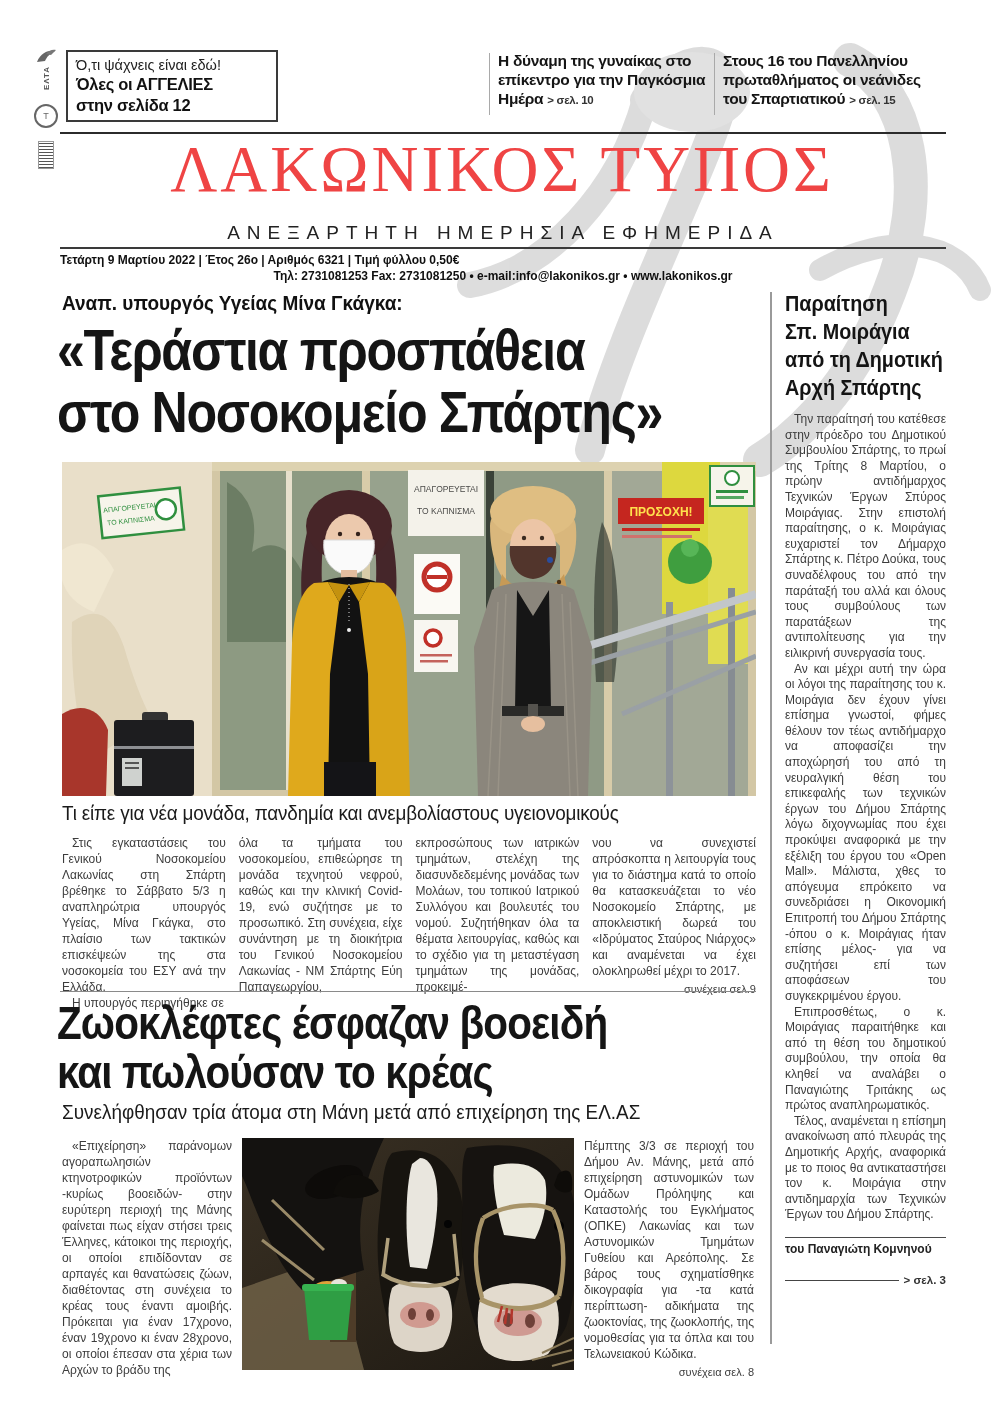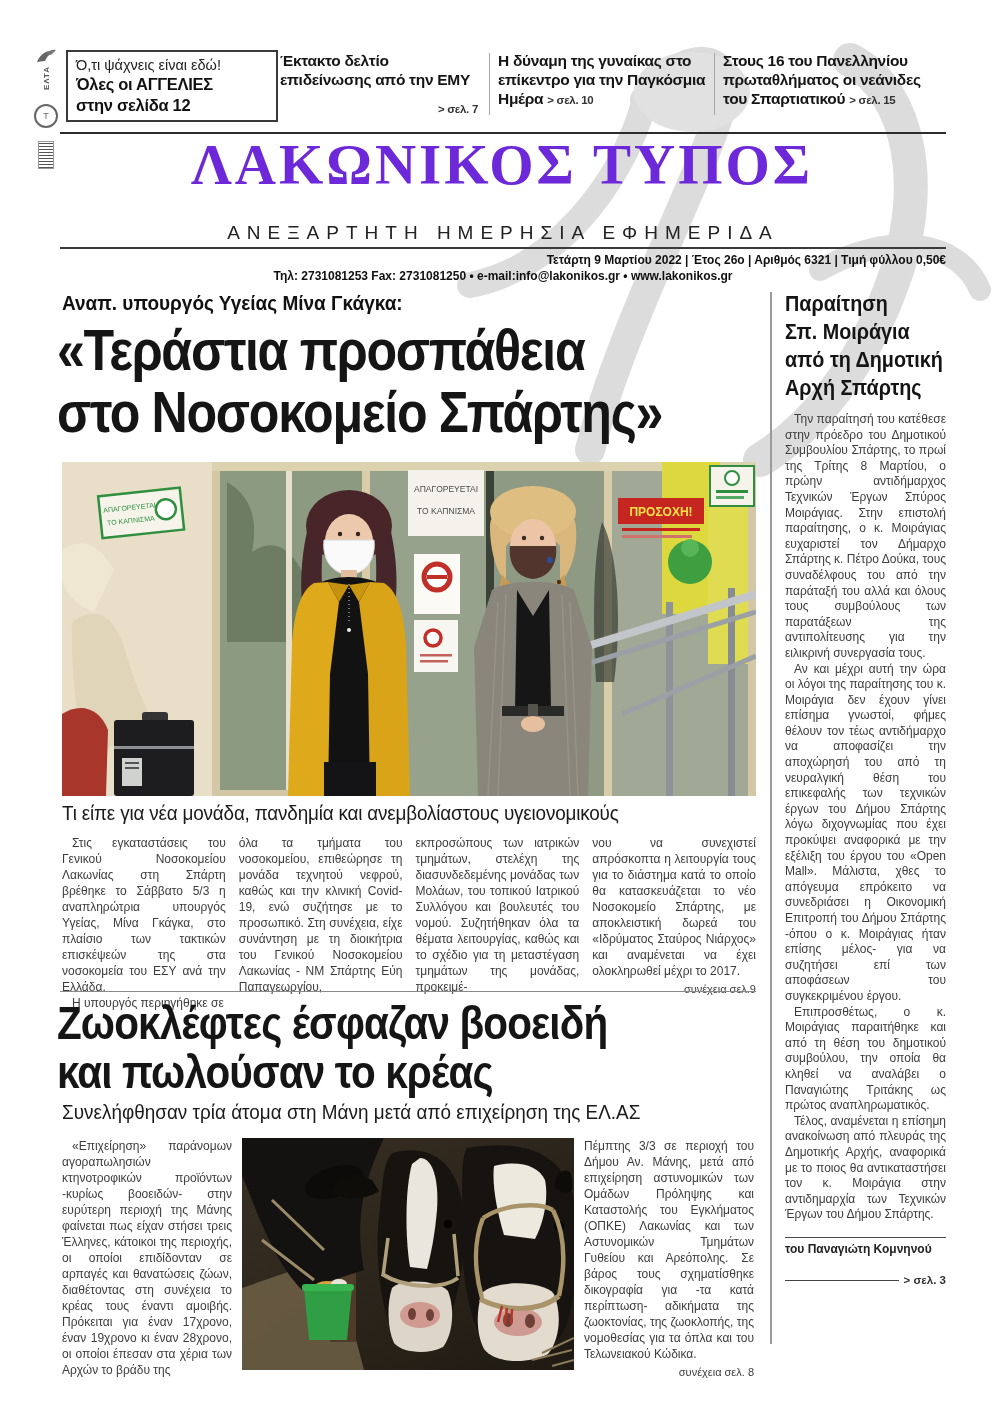--- a/index.html
+++ b/index.html
@@ -27,25 +27,25 @@
   .t4{left:723px;top:52px;width:224px;}
   .pref{font-size:11.5px;font-weight:bold;color:#333;white-space:nowrap;}
   .t2 .pref{position:absolute;right:2px;bottom:0;}
   .vdiv{width:1px;background:#a9a9a9;}
   .d1{left:489px;top:53px;height:62px;}
   .d2{left:714px;top:53px;height:62px;}
   .toprule{left:60px;top:132px;width:886px;height:2px;background:#2b2b2b;}
 
   
   .mast-title{left:57px;top:136px;width:890px;text-align:center;
-    font-family:"Liberation Serif",serif;font-weight:bold;font-size:57px;line-height:1.02;
-    letter-spacing:3px;color:#6d28d9;white-space:nowrap;}
+    font-family:"Liberation Serif",serif;font-weight:normal;font-size:65px;line-height:1.02;
+    letter-spacing:3px;color:#ef4444;white-space:nowrap;}
   .mast-sub{left:60px;top:222px;width:886px;text-align:center;font-size:19px;letter-spacing:7px;color:#222;}
   .mastrule{left:60px;top:247px;width:886px;height:1.5px;background:#3a3a3a;}
-  .dateline{left:60px;top:253px;width:886px;text-align:right;font-size:12px;font-weight:bold;color:#101010;}
+  .dateline{left:60px;top:253px;width:886px;text-align:left;font-size:12px;font-weight:bold;color:#101010;}
   .contact{left:60px;top:269px;width:886px;text-align:center;font-size:12px;font-weight:bold;color:#101010;}
 
   
   .colrule{left:770px;top:292px;width:1.5px;height:1052px;background:#9a9a9a;}
 
   
   .kicker{left:62px;top:292px;font-size:20px;font-weight:bold;white-space:nowrap;transform:scaleX(.95);transform-origin:left top;}
   .headline1{left:57px;top:320px;font-size:57px;font-weight:bold;color:#151515;letter-spacing:-1.5px;line-height:1.08;}
   .headline1 p,.headline2 p{margin:0;white-space:nowrap;transform:scaleX(.88);transform-origin:left top;}
   .leadphoto{left:62px;top:462px;width:694px;height:334px;}
@@ -104,24 +104,20 @@
     <div class="stamp">T</div>
     <div class="barcode"></div>
   </div>
 
   <div class="abs z adbox">
     <div class="l1">Ό,τι ψάχνεις είναι εδώ!</div>
     <div class="l2">Όλες οι ΑΓΓΕΛΙΕΣ</div>
     <div class="l3">στην σελίδα 12</div>
   </div>
 
-  <div class="abs z teaser t2">
-    <span>Έκτακτο δελτίο επιδείνωσης από την ΕΜΥ</span>
-    <span class="pref">&gt; σελ. 7</span>
-  </div>
   <div class="abs z vdiv d1"></div>
   <div class="abs z teaser t3">
     <span>Η δύναμη της γυναίκας στο επίκεντρο για την Παγκόσμια Ημέρα</span>
     <span class="pref">&gt; σελ. 10</span>
   </div>
   <div class="abs z vdiv d2"></div>
   <div class="abs z teaser t4">
     <span>Στους 16 του Πανελληνίου πρωταθλήματος οι νεάνιδες του Σπαρτιατικού</span>
     <span class="pref">&gt; σελ. 15</span>
   </div>

